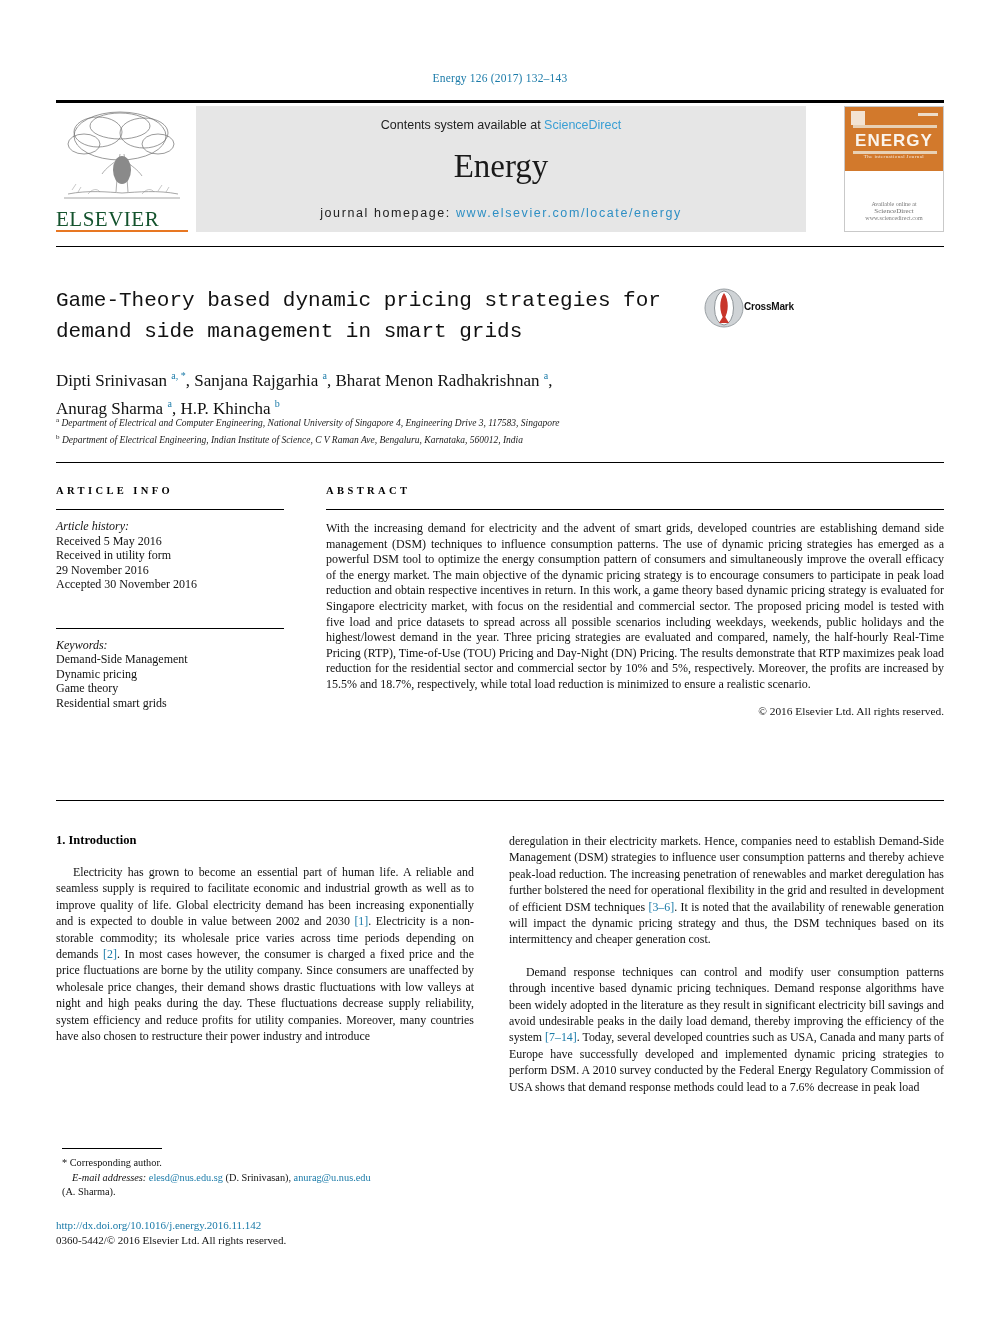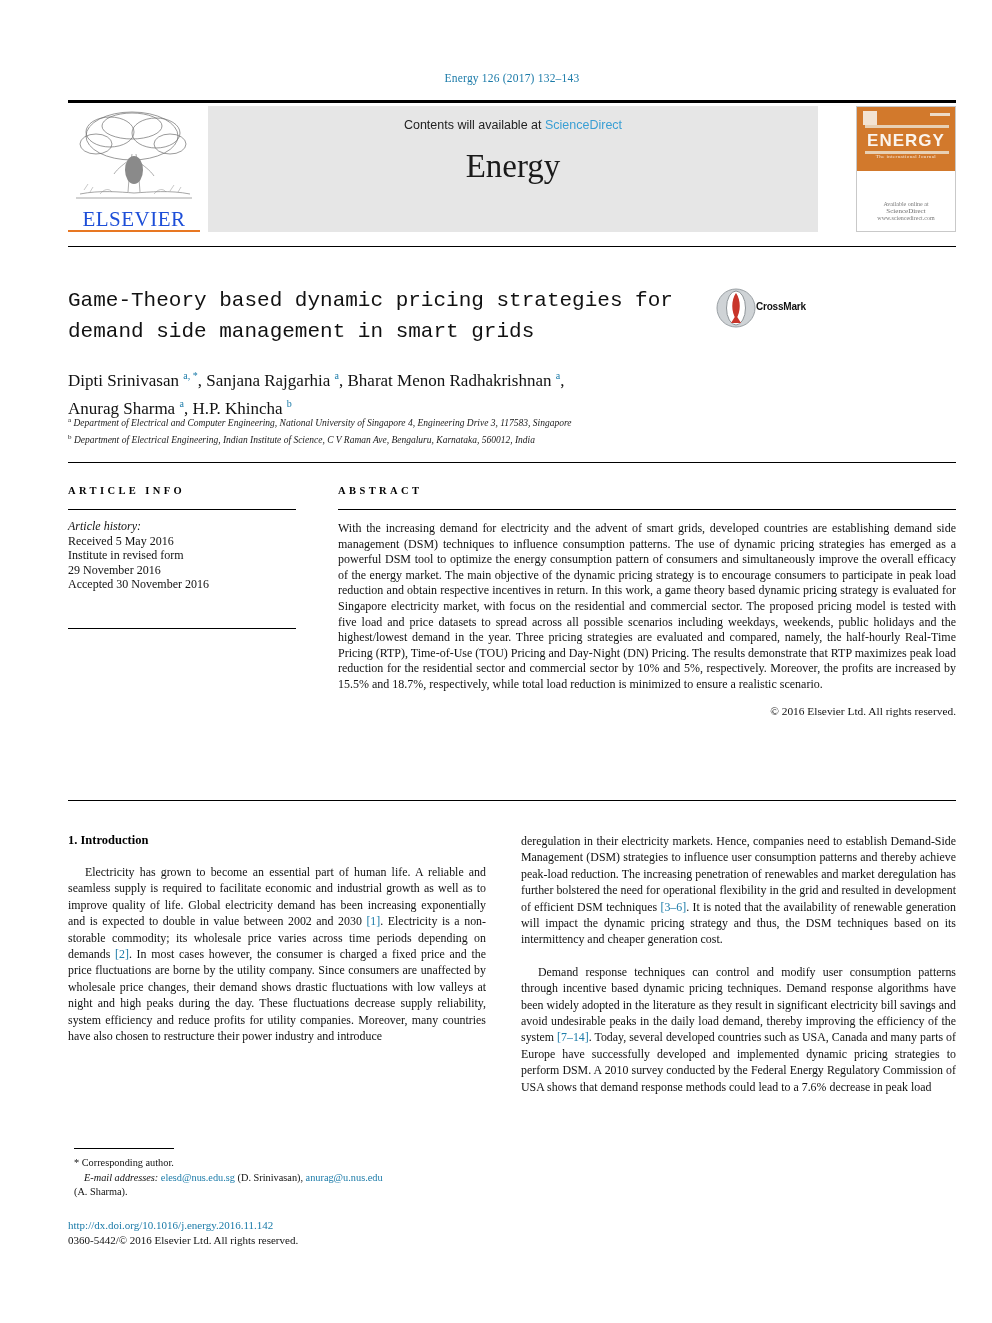--- a/index.html
+++ b/index.html
@@ -11,21 +11,21 @@
     width: 992px;
     height: 1323px;
     position: relative;
     font-family: "Liberation Serif", serif;
     color: #000000;
     overflow: hidden;
   }
 
   .page {
     position: absolute;
-    left: 16px; top: 0;
+    left: 4px; top: 0;
     width: 828px;
     height: 1323px;
   }
 
   
   .running-head {
     position: absolute;
     left: 0;
     top: 72px;
     width: 992px;
@@ -63,25 +63,25 @@
     position: absolute;
     left: 2px; top: 0;
     width: 128px;
     height: 100px;
   }
   .elsevier-word {
     position: absolute;
     left: 0;
     bottom: 2px;
     width: 132px;
-    text-align: center;
+    text-align: left;
     font-family: "Liberation Serif", serif;
     font-size: 21px;
     letter-spacing: 0.5px;
-    color: #1d4ed8;
+    color: #14532d;
     line-height: 1;
     margin-top: 46px;
   }
   .elsevier-underline {
     position: absolute;
     left: 0;
     bottom: 0px;
     width: 132px;
     height: 2px;
     background: #E87722;
@@ -479,23 +479,26 @@
           <path d="M30 88 c4 -5 9 -6 12 -2"></path>
           <path d="M84 88 c4 -5 9 -6 12 -2"></path>
         </g>
       </svg>
       <div class="elsevier-word">ELSEVIER</div>
       <div class="elsevier-underline"></div>
     </div>
 
     <div class="masthead-center">
       <div class="contents-line">
-        <span>Contents will available at </span><span class="sd">ScienceDirect</span>
+        <span>Contents system available at </span><span class="sd">ScienceDirect</span>
       </div>
       <div class="journal-name">Energy</div>
+      <div class="homepage-line">
+        <span>journal homepage: </span><span class="url">www.elsevier.com/locate/energy</span>
+      </div>
     </div>
 
     <div class="cover-thumb">
       <div class="cover-top">
         <div class="cover-elsevier-mark"></div>
         <div class="cover-tiny-right"></div>
         <div class="cover-strip" style="top:18px"></div>
         <div class="cover-energy">ENERGY</div>
         <div class="cover-strip" style="top:44px"></div>
         <div class="cover-sub">The international Journal</div>
@@ -533,25 +536,32 @@
   </div>
 
   <div class="band-rule-top"></div>
 
   <div class="info-col">
     <div class="sec-head">ARTICLE INFO</div>
     <div class="info-rule"></div>
     <div class="info-block">
       <div class="it">Article history:</div>
       <div>Received 5 May 2016</div>
-      <div>Institute in revised form</div>
+      <div>Received in utility form</div>
       <div>29 November 2016</div>
       <div>Accepted 30 November 2016</div>
     </div>
     <div class="kw-rule"></div>
+    <div class="info-block">
+      <div class="it">Keywords:</div>
+      <div>Demand-Side Management</div>
+      <div>Dynamic pricing</div>
+      <div>Game theory</div>
+      <div>Residential smart grids</div>
+    </div>
   </div>
 
   <div class="abstract-col">
     <div class="sec-head">ABSTRACT</div>
     <div class="abs-rule"></div>
     <div class="abstract-body">With the increasing demand for electricity and the advent of smart grids, developed countries are establishing demand side management (DSM) techniques to influence consumption patterns. The use of dynamic pricing strategies has emerged as a powerful DSM tool to optimize the energy consumption pattern of consumers and simultaneously improve the overall efficacy of the energy market. The main objective of the dynamic pricing strategy is to encourage consumers to participate in peak load reduction and obtain respective incentives in return. In this work, a game theory based dynamic pricing strategy is evaluated for Singapore electricity market, with focus on the residential and commercial sector. The proposed pricing model is tested with five load and price datasets to spread across all possible scenarios including weekdays, weekends, public holidays and the highest/lowest demand in the year. Three pricing strategies are evaluated and compared, namely, the half-hourly Real-Time Pricing (RTP), Time-of-Use (TOU) Pricing and Day-Night (DN) Pricing. The results demonstrate that RTP maximizes peak load reduction for the residential sector and commercial sector by 10% and 5%, respectively. Moreover, the profits are increased by 15.5% and 18.7%, respectively, while total load reduction is minimized to ensure a realistic scenario.</div>
     <div class="copyright">© 2016 Elsevier Ltd. All rights reserved.</div>
   </div>
 
   <div class="band-rule-bottom"></div>

